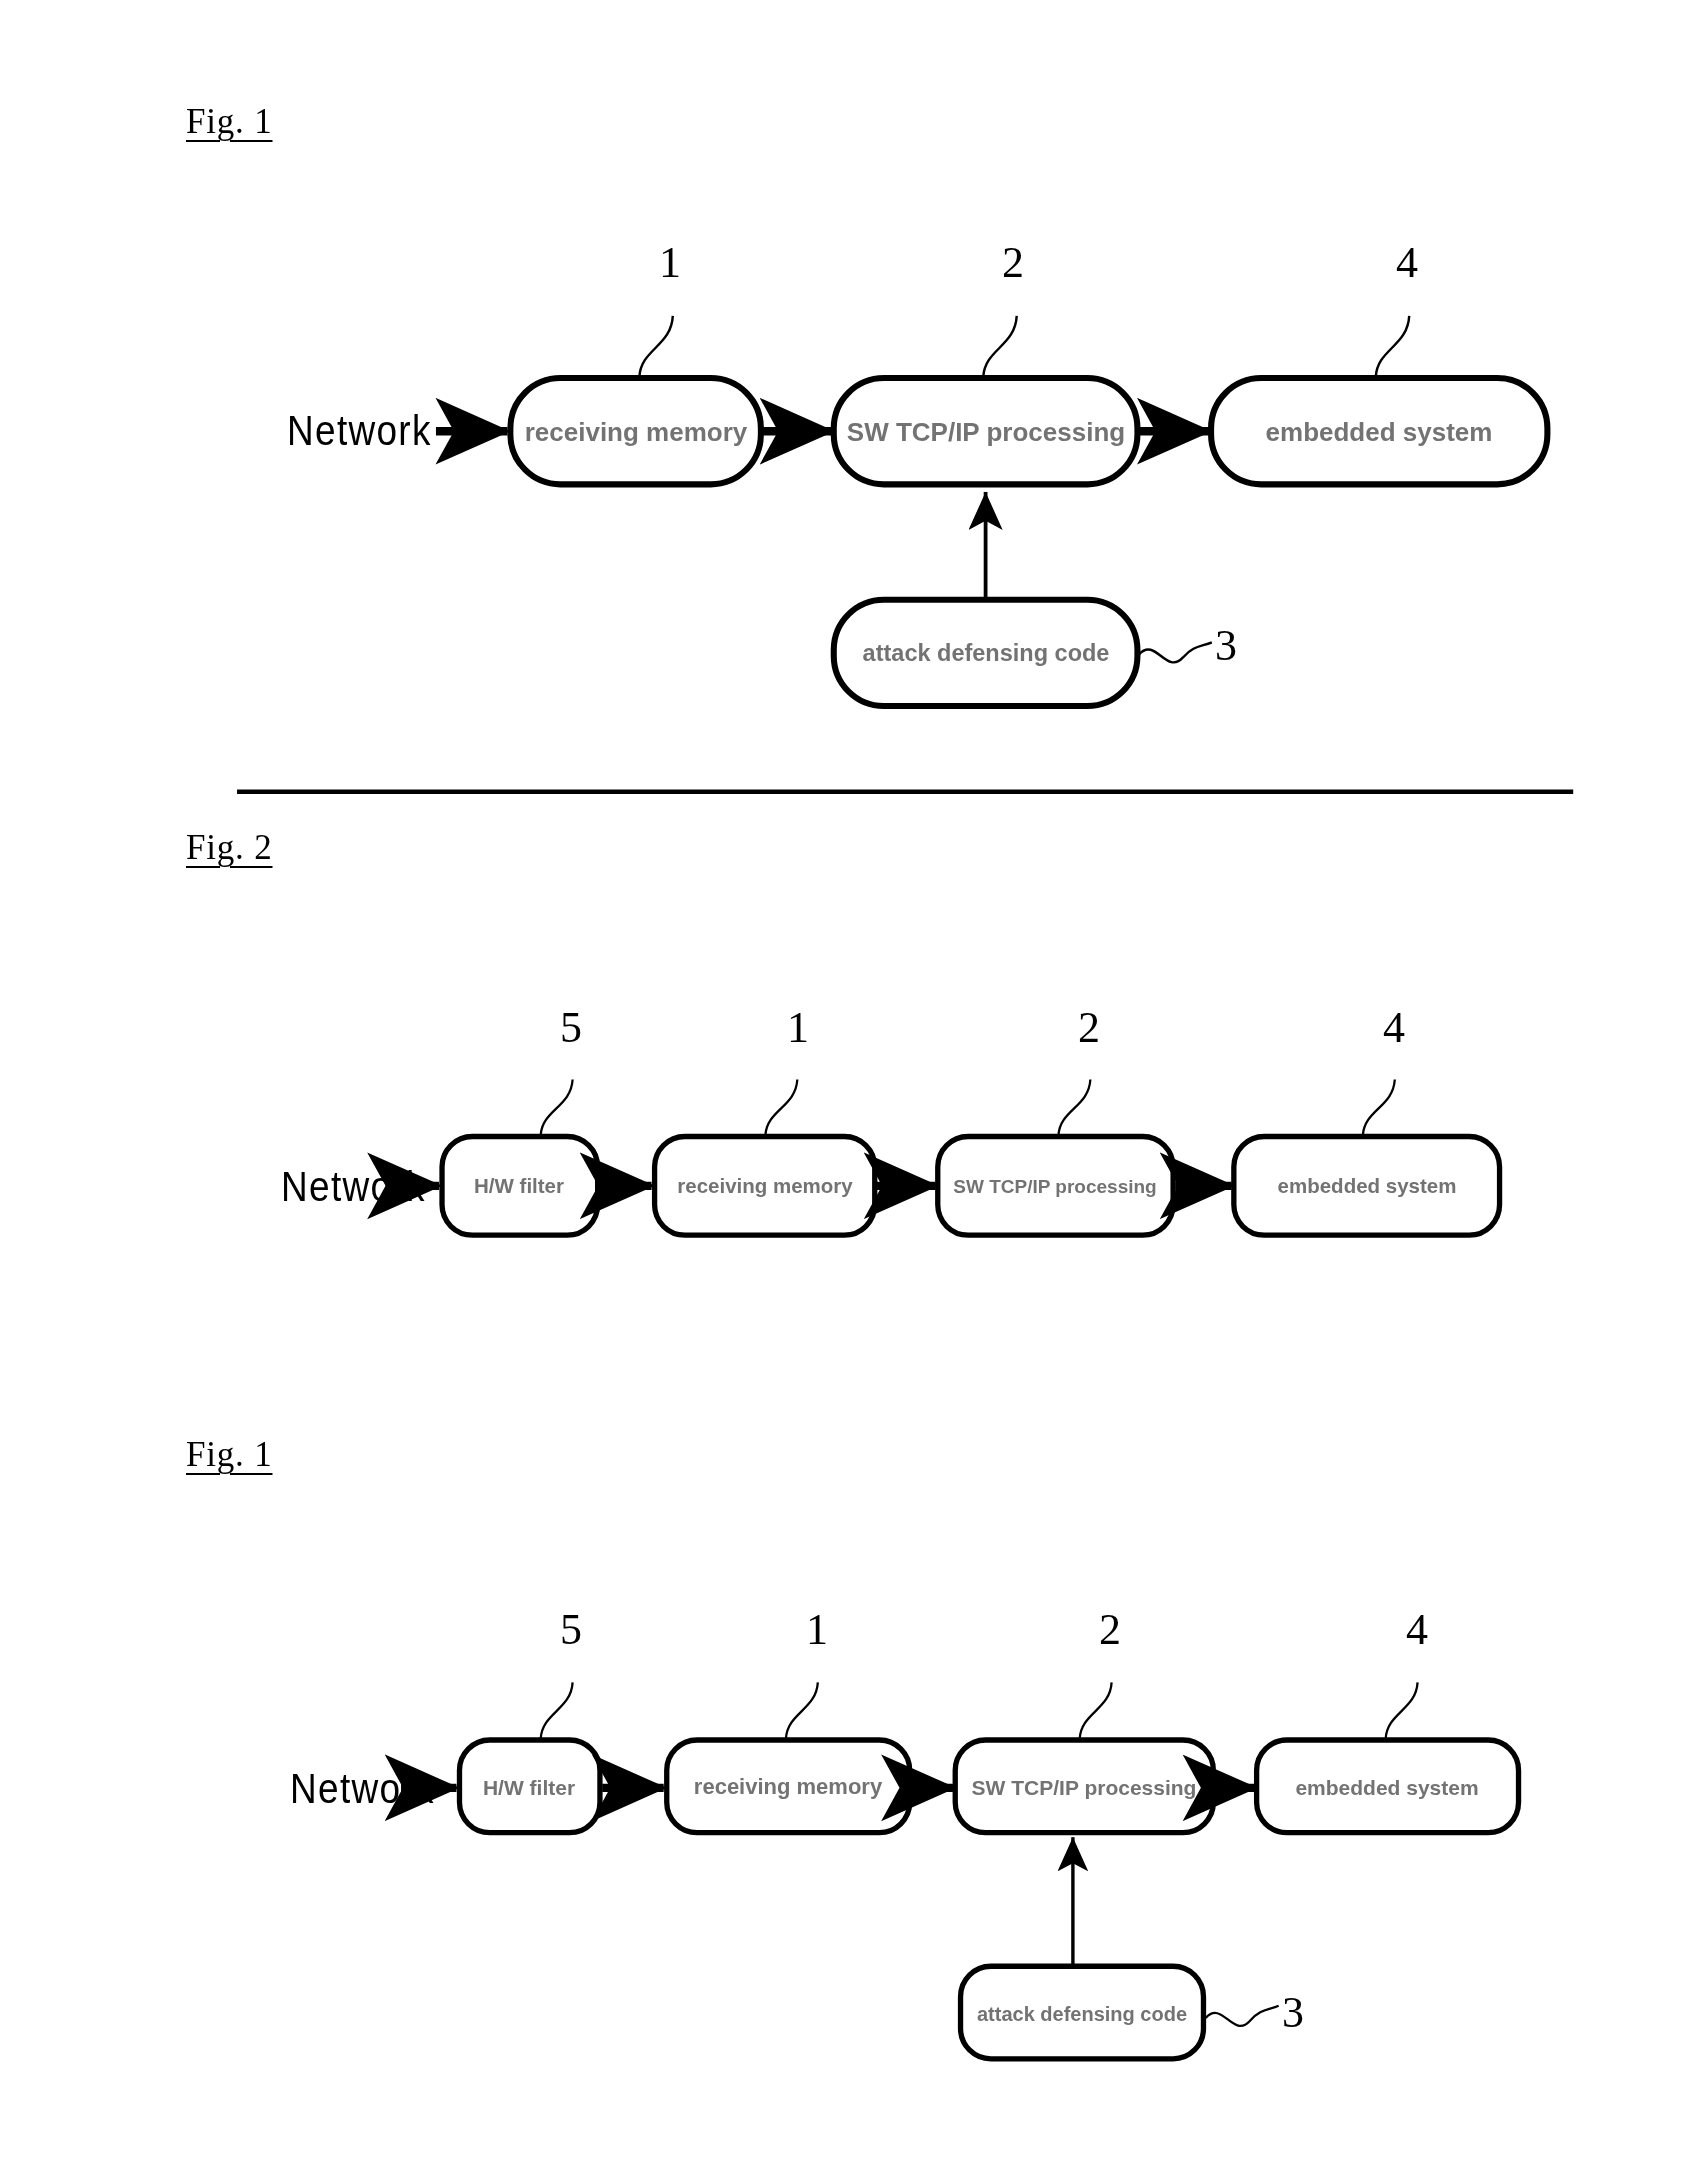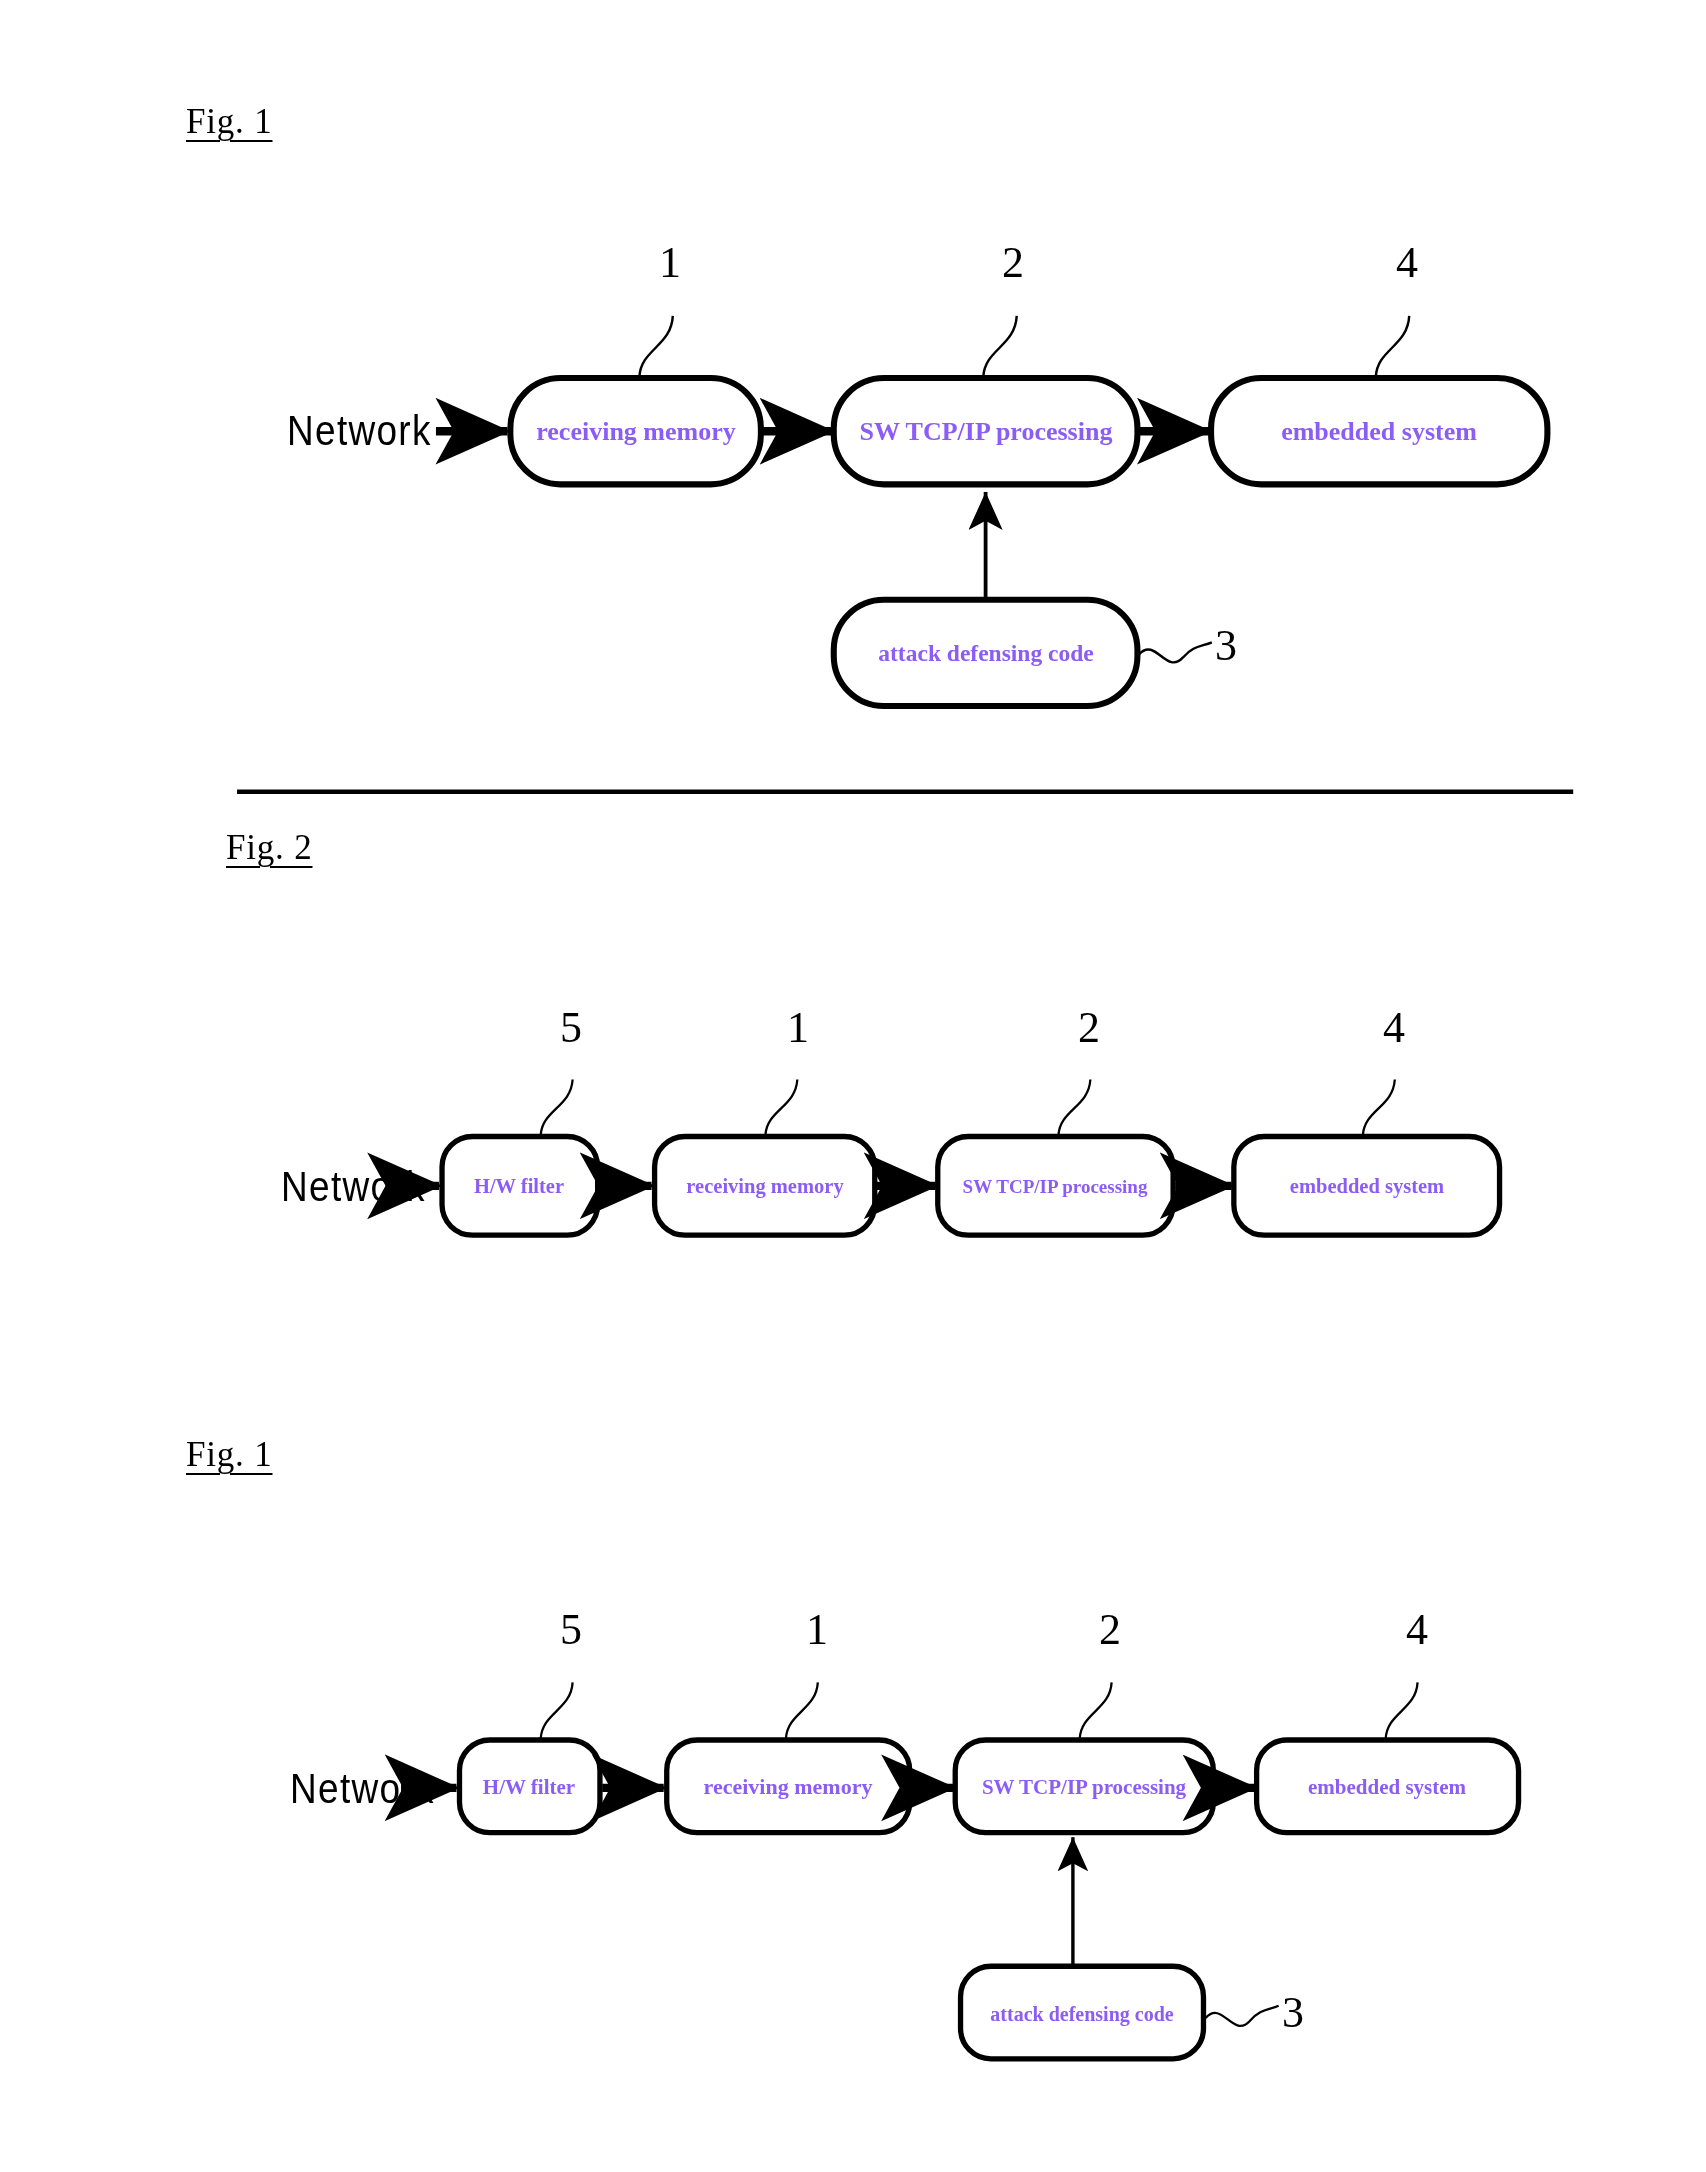--- a/index.html
+++ b/index.html
@@ -58,22 +58,22 @@
     position: absolute;
     font-family: "Liberation Serif", serif;
     font-size: 44px;
     color: #000;
     white-space: nowrap;
     line-height: 1;
   }
   
   .box-text {
     position: absolute;
-    font-family: Liberation Serif, serif;
-    color: #8b5cf6;
+    font-family: Liberation Sans, sans-serif;
+    color: #737373;
     white-space: nowrap;
     line-height: 1;
     transform: translate(-50%, -50%);
     font-weight: 600;
   }
 </style>
 </head>
 <body>
 
 <div class="page">
@@ -153,21 +153,21 @@
   <div class="ref-num" style="left:659px; top:241px;">1</div>
   <div class="ref-num" style="left:1002px; top:241px;">2</div>
   <div class="ref-num" style="left:1396px; top:241px;">4</div>
   <div class="ref-num" style="left:1215px; top:624px;">3</div>
 
   <div class="box-text" style="left:636px; top:432px; font-size:26px;">receiving memory</div>
   <div class="box-text" style="left:986px; top:432px; font-size:26px;">SW TCP/IP processing</div>
   <div class="box-text" style="left:1379px; top:432px; font-size:26px;">embedded system</div>
   <div class="box-text" style="left:986px; top:654px; font-size:23.5px;">attack defensing code</div>
 
-  <div class="fig-label" style="left:186px; top:830px;margin-left:40px;">Fig. 2</div>
+  <div class="fig-label" style="left:186px; top:830px;">Fig. 2</div>
 
   <div class="network-word" style="left:281px; top:1166px;">Network</div>
 
   <div class="ref-num" style="left:560px; top:1006px;">5</div>
   <div class="ref-num" style="left:787px; top:1006px;">1</div>
   <div class="ref-num" style="left:1078px; top:1006px;">2</div>
   <div class="ref-num" style="left:1383px; top:1006px;">4</div>
 
   <div class="box-text" style="left:519px; top:1186px; font-size:20.5px;">H/W filter</div>
   <div class="box-text" style="left:765px; top:1186px; font-size:20.5px;">receiving memory</div>

